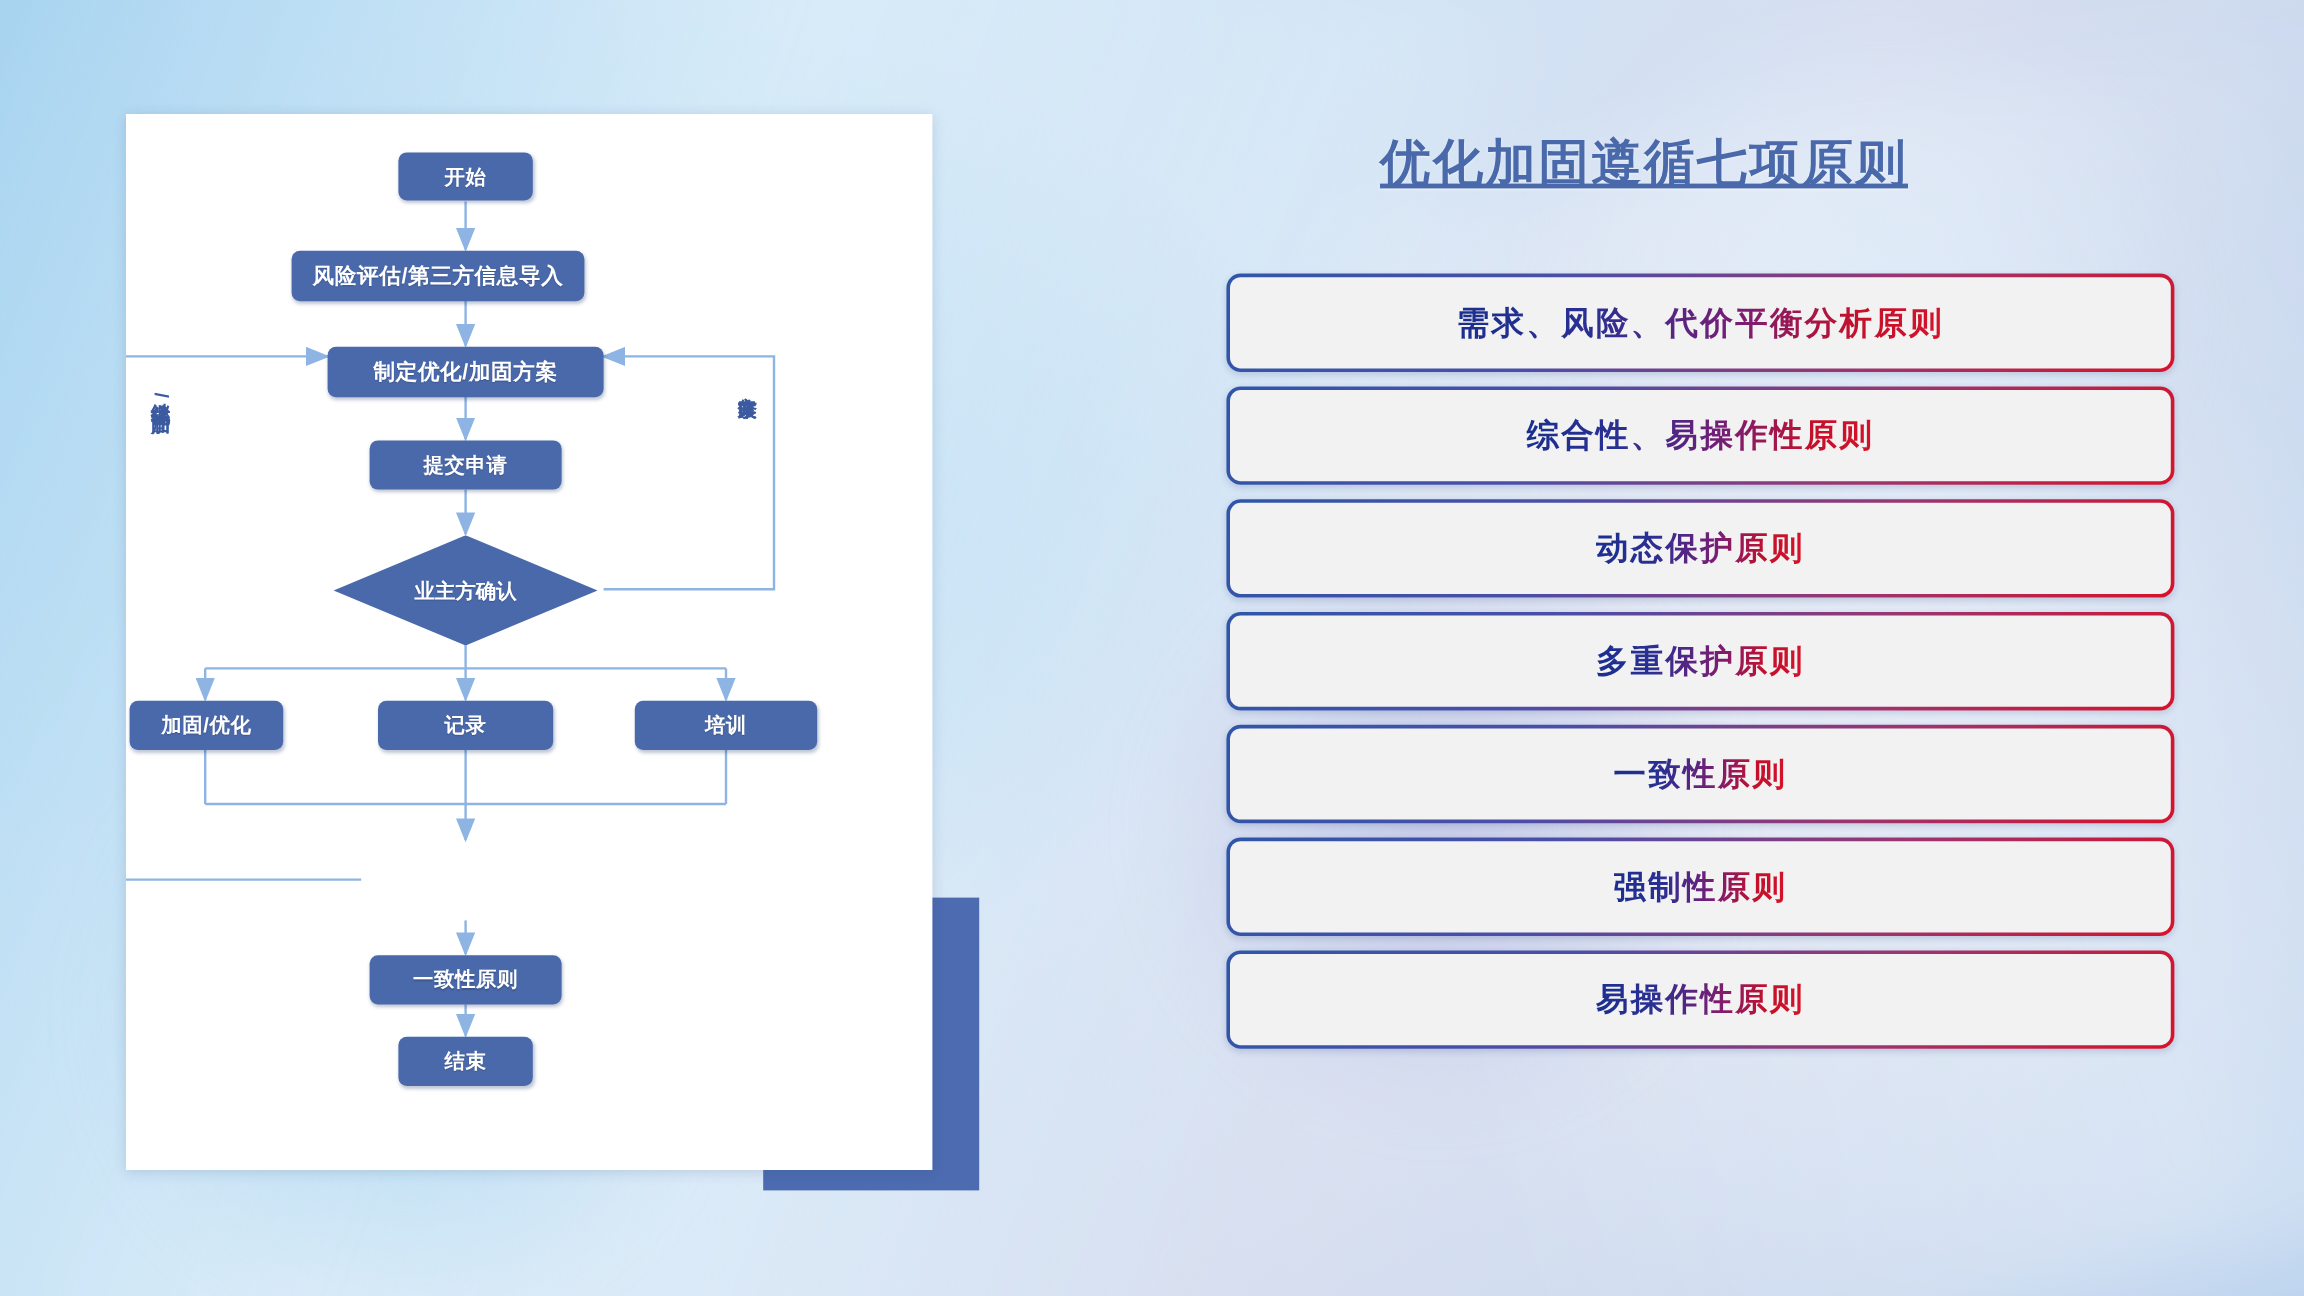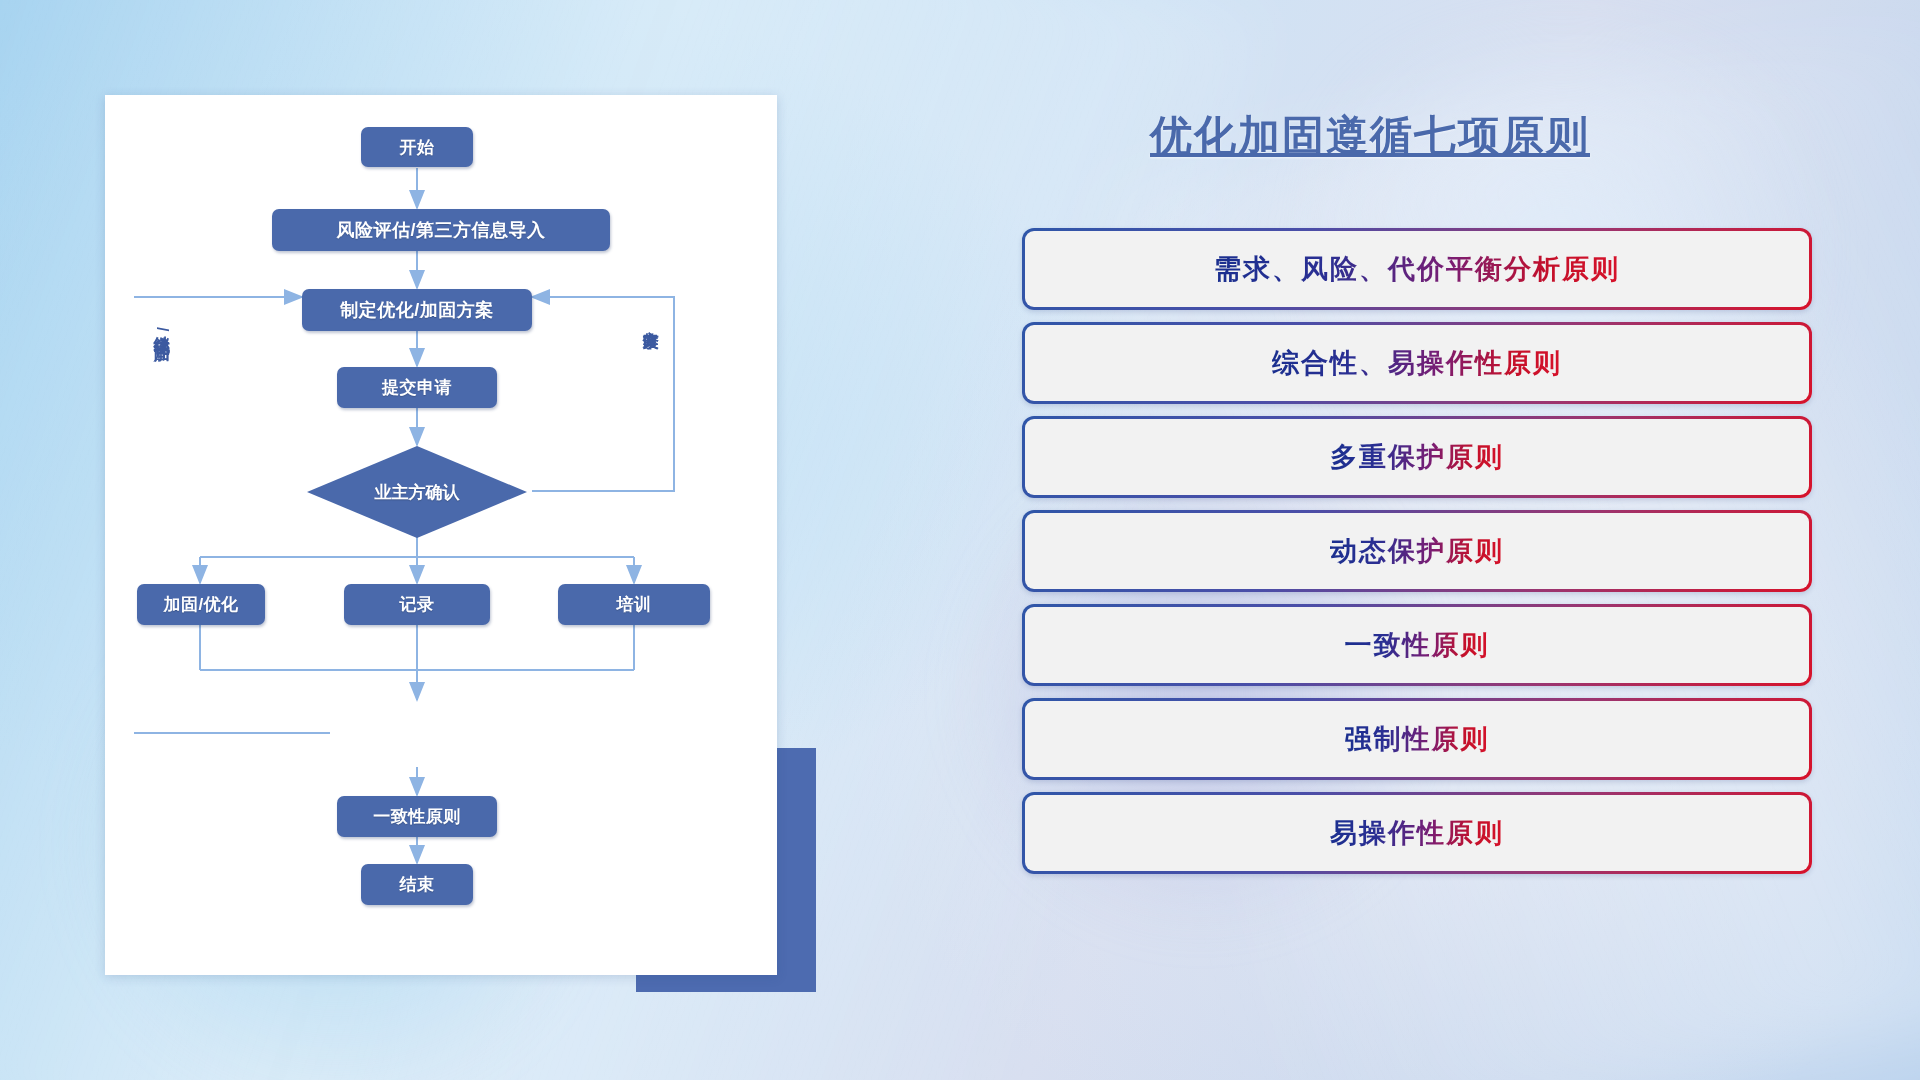--- a/index.html
+++ b/index.html
@@ -50,21 +50,21 @@
   
   .accent-rect{
     position:absolute;left:636px;top:748px;width:180px;height:244px;
     background:#4d6bb0;z-index:1;
   }
   .chart-card{
     position:absolute;left:105px;top:95px;width:672px;height:880px;
     background:#ffffff;z-index:2;
     box-shadow:0 2px 10px rgba(40,70,130,.18);
   }
-  .flow{position:absolute;inset:0;margin-left:29px;}
+  .flow{position:absolute;inset:0;}
   .flow svg{position:absolute;left:0;top:0;}
 
   .node{
     position:absolute;box-sizing:border-box;
     background:#4a69ab;color:#ffffff;
     border-radius:7px;
     display:flex;align-items:center;justify-content:center;
     font-weight:700;letter-spacing:.5px;
     text-shadow:0 1px 1px rgba(0,0,0,.18);
     z-index:3;
@@ -178,21 +178,21 @@
         <line x1="283" y1="742" x2="283" y2="768" marker-end="url(#ar)"></line>
 
         <line x1="196" y1="638" x2="-4" y2="638"></line>
       </g>
     </svg>
 
     <div class="node sm" style="left:227px;top:32px;width:112px;height:40px;">
       <span>开始</span>
     </div>
 
-    <div class="node md" style="left:138px;top:114px;width:338px;height:42px;">
+    <div class="node md" style="left:138px;top:114px;width:244px;height:42px;">
       <span>风险评估/第三方信息导入</span>
     </div>
 
     <div class="node md" style="left:168px;top:194px;width:230px;height:42px;">
       <span>制定优化/加固方案</span>
     </div>
 
     <div class="node sm" style="left:203px;top:272px;width:160px;height:41px;">
       <span>提交申请</span>
     </div>
@@ -241,32 +241,32 @@
   </div>
 
   <div class="pitem">
     <div class="pitem-inner">
       <span class="pitem-text">综合性、易操作性原则</span>
     </div>
   </div>
 
   <div class="pitem">
     <div class="pitem-inner">
+      <span class="pitem-text">动态保护原则</span>
+    </div>
+  </div>
+
+  <div class="pitem">
+    <div class="pitem-inner">
       <span class="pitem-text">多重保护原则</span>
     </div>
   </div>
 
   <div class="pitem">
     <div class="pitem-inner">
-      <span class="pitem-text">动态保护原则</span>
-    </div>
-  </div>
-
-  <div class="pitem">
-    <div class="pitem-inner">
       <span class="pitem-text">一致性原则</span>
     </div>
   </div>
 
   <div class="pitem">
     <div class="pitem-inner">
       <span class="pitem-text">强制性原则</span>
     </div>
   </div>
 

